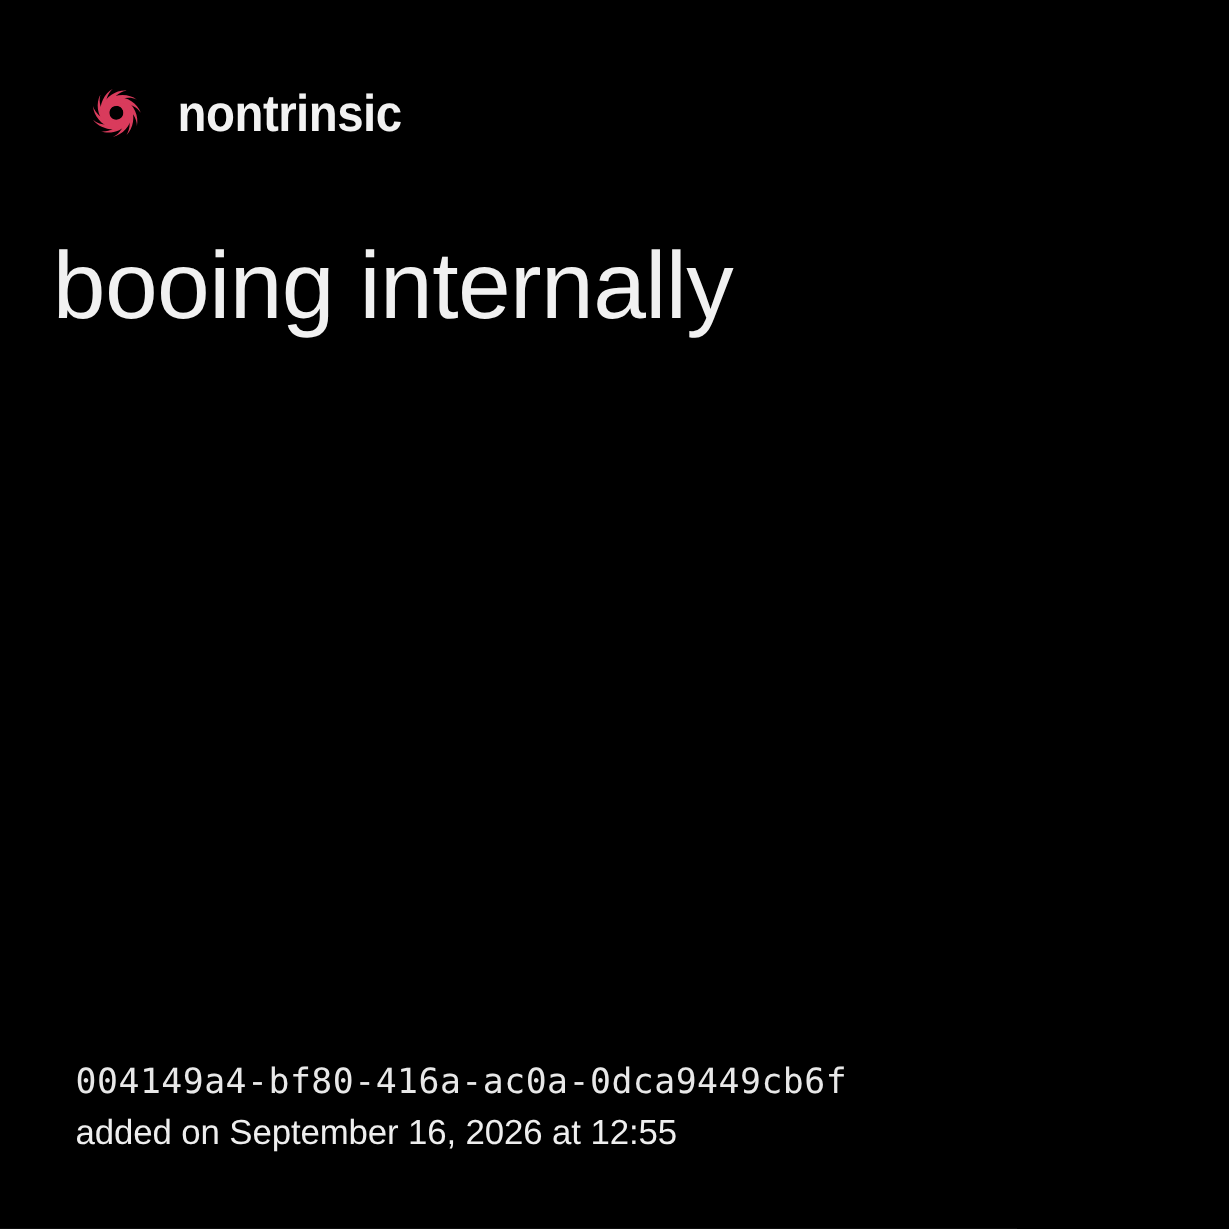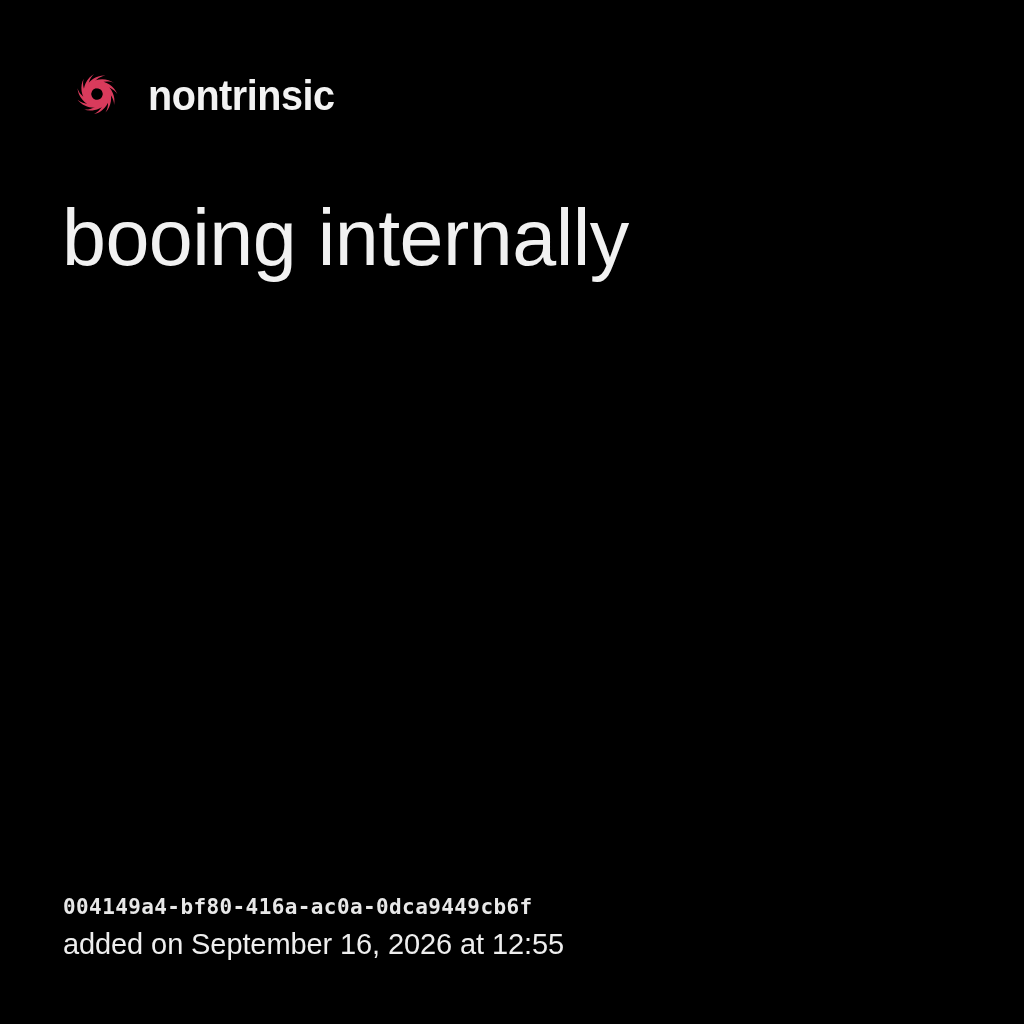--- a/index.html
+++ b/index.html
@@ -53,43 +53,43 @@
     transform: scaleX(0.92);
     transform-origin: left center;
     white-space: nowrap;
     position: relative;
     top: 1px;
   }
 
   
   .title {
     position: absolute;
-    left: 62px;
+    left: 44px;
     top: 196px;
     right: 64px;
     font-size: 79px;
     font-weight: 300;
     line-height: 1.06;
     letter-spacing: -0.5px;
     color: #f1f1f1;
     margin: 0;
     word-wrap: break-word;
   }
 
   
   .meta {
     position: absolute;
     left: 63px;
     bottom: 60px;
   }
 
   .meta-id {
     font-family: "DejaVu Sans Mono", "Liberation Mono", monospace;
-    font-size: 21px;
-    font-weight: 700;
+    font-size: 29px;
+    font-weight: 400;
     letter-spacing: 0.4px;
     color: #e8e8e8;
     line-height: 1.34;
     white-space: nowrap;
   }
 
   .meta-added {
     font-family: "Liberation Sans", "DejaVu Sans", sans-serif;
     font-size: 29px;
     font-weight: 400;

